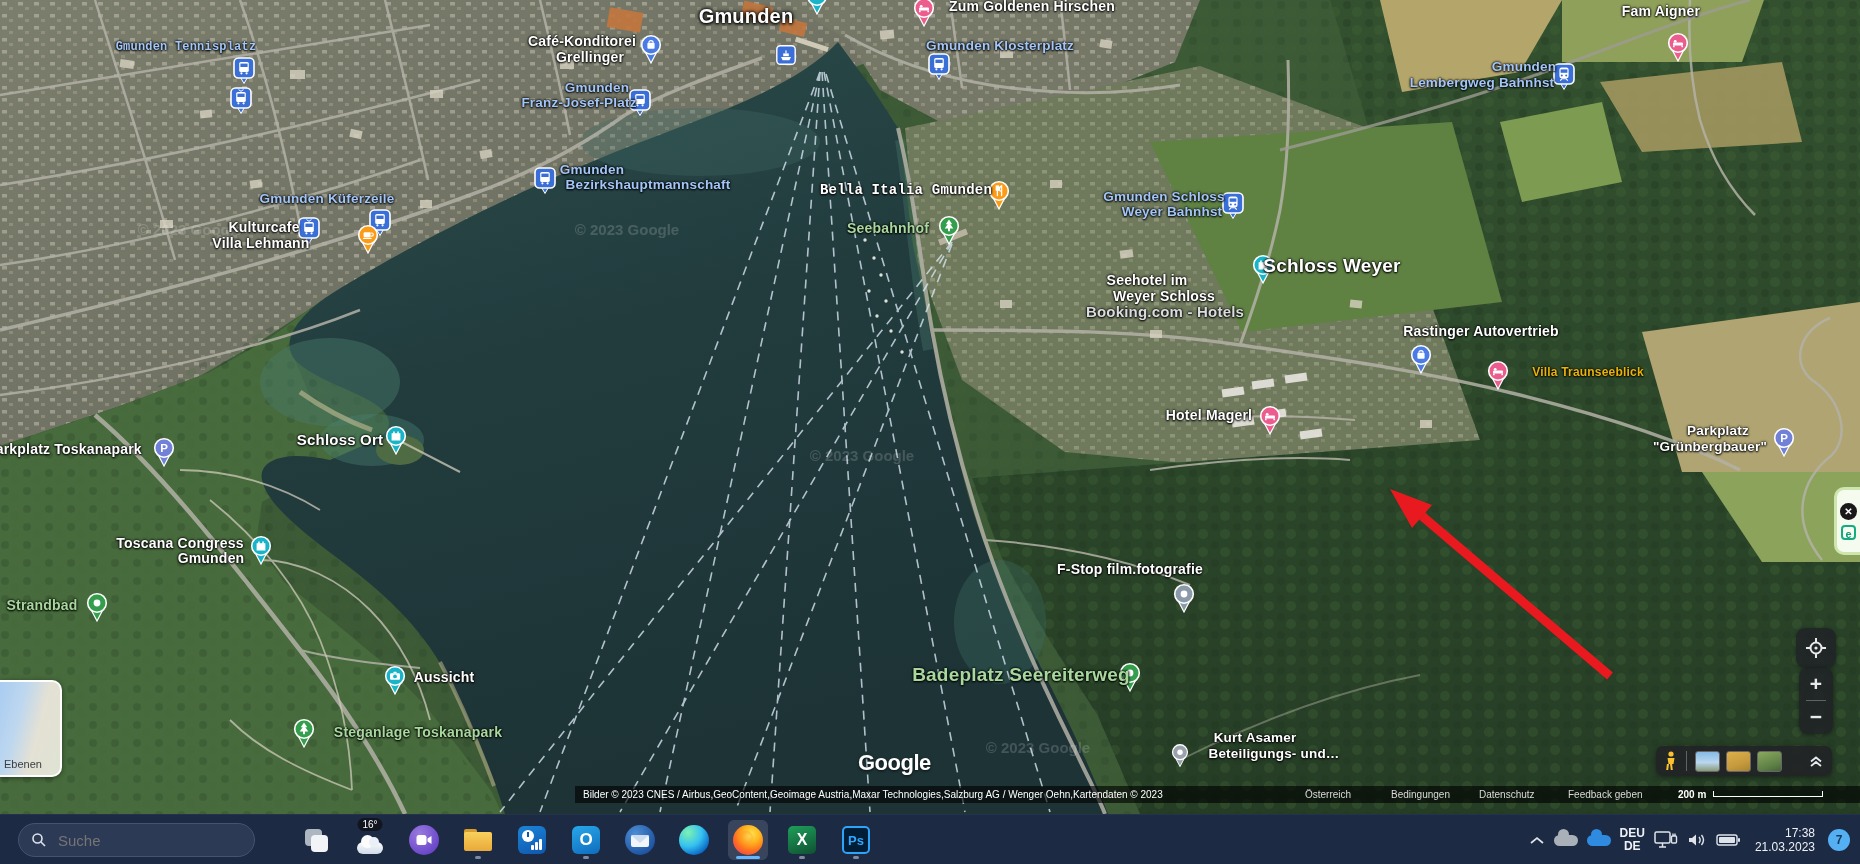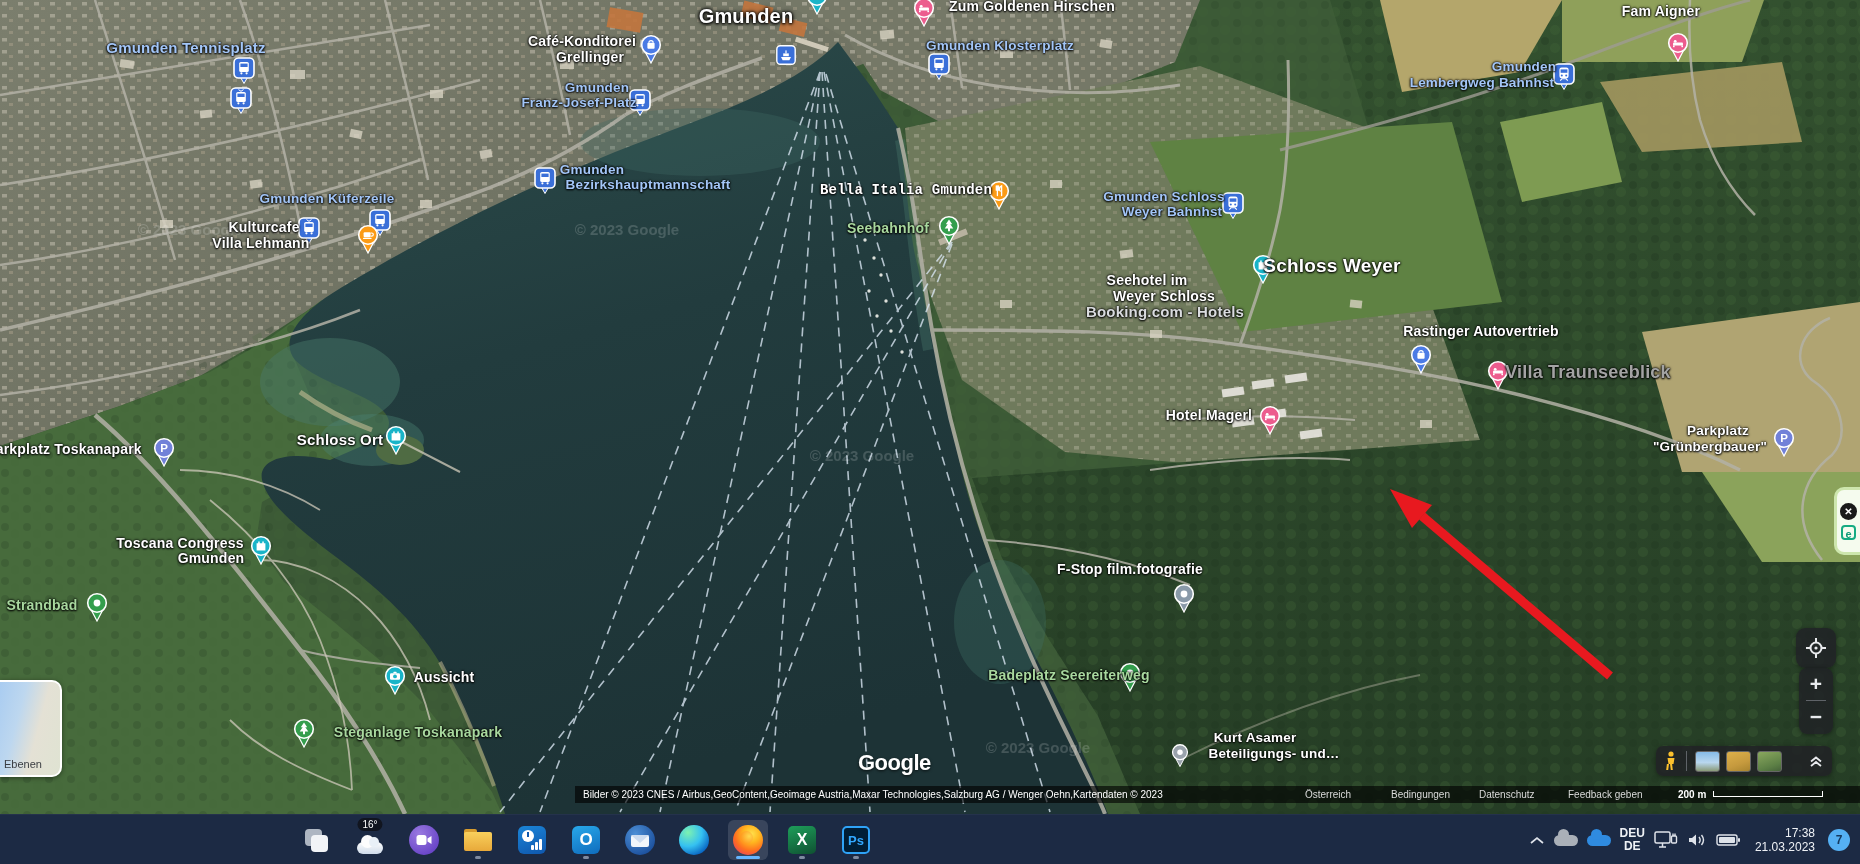--- a/index.html
+++ b/index.html
@@ -474,21 +474,21 @@
             <circle cx="12" cy="11" r="9.3" fill="#9aa3ac" stroke="#fff" stroke-width="1.6"></circle>
             <circle cx="12" cy="11" r="3.4" fill="#fff"></circle>
           </svg></div>
         <div class="mpin" style="left: 1772px; top: 427px;"><svg width="24" height="30" viewBox="0 0 24 30">
             <path d="M12 29 L6 17.5 H18 Z" fill="#7181d8" stroke="#fff" stroke-width="1.2"></path>
             <circle cx="12" cy="11" r="9.3" fill="#7181d8" stroke="#fff" stroke-width="1.6"></circle>
             <text x="12" y="15.2" text-anchor="middle" font-family="Liberation Sans, sans-serif" font-size="11.5" font-weight="bold" fill="#fff">P</text>
           </svg></div>
       </div>
     <div id="labels" style="z-index:26;">
-        <div class="mlab" style="left: 186px; top: 47px; color: rgb(163, 198, 248); font-size: 15px;">Gmunden Tennisplatz</div>
+        <div class="mlab" style="left: 186px; top: 47px; color: rgb(163, 198, 248); font-size: 12px; font-family: Liberation Mono, monospace;">Gmunden Tennisplatz</div>
         <div class="mlab" style="left: 582px; top: 41px; color: rgb(255, 255, 255); font-size: 14px; text-align: center;">Café-Konditorei</div>
         <div class="mlab" style="left: 590px; top: 57px; color: rgb(255, 255, 255); font-size: 14px;">Grellinger</div>
         <div class="mlab" style="left: 746px; top: 16px; color: rgb(255, 255, 255); font-size: 20px; text-shadow: rgb(0, 0, 0) 0px 0px 3px, rgb(0, 0, 0) 0px 1px 3px, rgba(0, 0, 0, 0.9) 0px 0px 5px;">Gmunden</div>
         <div class="mlab" style="left: 1032px; top: 6px; color: rgb(255, 255, 255); font-size: 14px;">Zum Goldenen Hirschen</div>
         <div class="mlab" style="left: 1000px; top: 45px; color: rgb(163, 198, 248); font-size: 13.5px;">Gmunden Klosterplatz</div>
         <div class="mlab" style="left: 597px; top: 87px; color: rgb(163, 198, 248); font-size: 13.5px;">Gmunden</div>
         <div class="mlab" style="left: 579px; top: 102px; color: rgb(163, 198, 248); font-size: 13.5px;">Franz-Josef-Platz</div>
         <div class="mlab" style="left: 592px; top: 169px; color: rgb(163, 198, 248); font-size: 13.5px;">Gmunden</div>
         <div class="mlab" style="left: 648px; top: 184px; color: rgb(163, 198, 248); font-size: 13.5px;">Bezirkshauptmannschaft</div>
         <div class="mlab" style="left: 327px; top: 198px; color: rgb(163, 198, 248); font-size: 13.5px;">Gmunden Küferzeile</div>
@@ -496,31 +496,31 @@
         <div class="mlab" style="left: 261px; top: 243px; color: rgb(255, 255, 255); font-size: 14px;">Villa Lehmann</div>
         <div class="mlab" style="left: 906px; top: 190px; color: rgb(255, 255, 255); font-size: 14px; font-family: Liberation Mono, monospace;">Bella Italia Gmunden</div>
         <div class="mlab" style="left: 888px; top: 228px; color: rgb(168, 216, 158); font-size: 14px;">Seebahnhof</div>
         <div class="mlab" style="left: 1164px; top: 196px; color: rgb(163, 198, 248); font-size: 13.5px;">Gmunden Schloss</div>
         <div class="mlab" style="left: 1172px; top: 211px; color: rgb(163, 198, 248); font-size: 13.5px;">Weyer Bahnhst</div>
         <div class="mlab" style="left: 1332px; top: 266px; color: rgb(255, 255, 255); font-size: 19px;">Schloss Weyer</div>
         <div class="mlab" style="left: 1147px; top: 280px; color: rgb(255, 255, 255); font-size: 14px;">Seehotel im</div>
         <div class="mlab" style="left: 1164px; top: 296px; color: rgb(255, 255, 255); font-size: 14px;">Weyer Schloss</div>
         <div class="mlab" style="left: 1165px; top: 311px; color: rgb(218, 220, 223); font-size: 15px;">Booking.com - Hotels</div>
         <div class="mlab" style="left: 1481px; top: 331px; color: rgb(255, 255, 255); font-size: 14px;">Rastinger Autovertrieb</div>
-        <div class="mlab" style="left: 1588px; top: 372px; color: #a3a3a3; font-size: 18px;">Villa Traunseeblick</div>
+        <div class="mlab" style="left: 1588px; top: 372px; color: #eab308; font-size: 12px;">Villa Traunseeblick</div>
         <div class="mlab" style="left: 1209px; top: 415px; color: rgb(255, 255, 255); font-size: 14px;">Hotel Magerl</div>
         <div class="mlab" style="left: 64px; top: 449px; color: rgb(255, 255, 255); font-size: 14px;">Parkplatz Toskanapark</div>
         <div class="mlab" style="left: 340px; top: 439px; color: rgb(255, 255, 255); font-size: 15px;">Schloss Ort</div>
         <div class="mlab" style="left: 180px; top: 543px; color: rgb(255, 255, 255); font-size: 14px;">Toscana Congress</div>
         <div class="mlab" style="left: 211px; top: 558px; color: rgb(255, 255, 255); font-size: 14px;">Gmunden</div>
         <div class="mlab" style="left: 42px; top: 605px; color: rgb(168, 216, 158); font-size: 14px;">Strandbad</div>
         <div class="mlab" style="left: 444px; top: 677px; color: rgb(255, 255, 255); font-size: 14px;">Aussicht</div>
         <div class="mlab" style="left: 418px; top: 732px; color: rgb(168, 216, 158); font-size: 14px;">Steganlage Toskanapark</div>
         <div class="mlab" style="left: 1130px; top: 569px; color: rgb(255, 255, 255); font-size: 14px;">F-Stop film.fotografie</div>
-        <div class="mlab" style="left: 1069px; top: 675px; color: rgb(168, 216, 158); font-size: 14px;">Badeplatz Seereiterweg</div>
+        <div class="mlab" style="left: 1021px; top: 675px; color: rgb(168, 216, 158); font-size: 19px;">Badeplatz Seereiterweg</div>
         <div class="mlab" style="left: 1255px; top: 737px; color: rgb(255, 255, 255); font-size: 13.5px;">Kurt Asamer</div>
         <div class="mlab" style="left: 1274px; top: 753px; color: rgb(255, 255, 255); font-size: 13.5px;">Beteiligungs-  und…</div>
         <div class="mlab" style="left: 1718px; top: 430px; color: rgb(255, 255, 255); font-size: 13.5px;">Parkplatz</div>
         <div class="mlab" style="left: 1710px; top: 446px; color: rgb(255, 255, 255); font-size: 13.5px;">"Grünbergbauer"</div>
         <div class="mlab" style="left: 1524px; top: 66px; color: rgb(163, 198, 248); font-size: 13.5px;">Gmunden</div>
         <div class="mlab" style="left: 1482px; top: 82px; color: rgb(163, 198, 248); font-size: 13.5px;">Lembergweg Bahnhst</div>
         <div class="mlab" style="left: 1661px; top: 11px; color: rgb(255, 255, 255); font-size: 14px;">Fam Aigner</div>
       </div>
 
     <div class="google-logo">Google</div>
@@ -572,20 +572,27 @@
       <div class="ext-e">e</div>
     </div>
 
     <svg class="arrow-svg" width="1860" height="814">
       <line x1="1610" y1="676" x2="1422" y2="516" stroke="#e8191f" stroke-width="9"></line>
       <polygon points="1390,489 1432,505 1412,528" fill="#e8191f"></polygon>
     </svg>
   </div>
 
   <div class="taskbar">
+    <div class="tb-search">
+      <svg width="16" height="16" viewBox="0 0 16 16">
+        <circle cx="6.5" cy="6.5" r="4.5" fill="none" stroke="#dfe3ea" stroke-width="1.6"></circle>
+        <path d="M10 10l4 4" stroke="#dfe3ea" stroke-width="1.6"></path>
+      </svg>
+      <input type="text" placeholder="Suche" style="">
+    </div>
 
     <div class="tb-icons">
       <div class="tb-icon">
           <div class="tv-back"></div>
           <div class="tv-front"></div>
         </div>
       <div class="tb-icon">
         <span class="weather-badge">16°</span>
         <div class="cloud"></div>
       </div>

